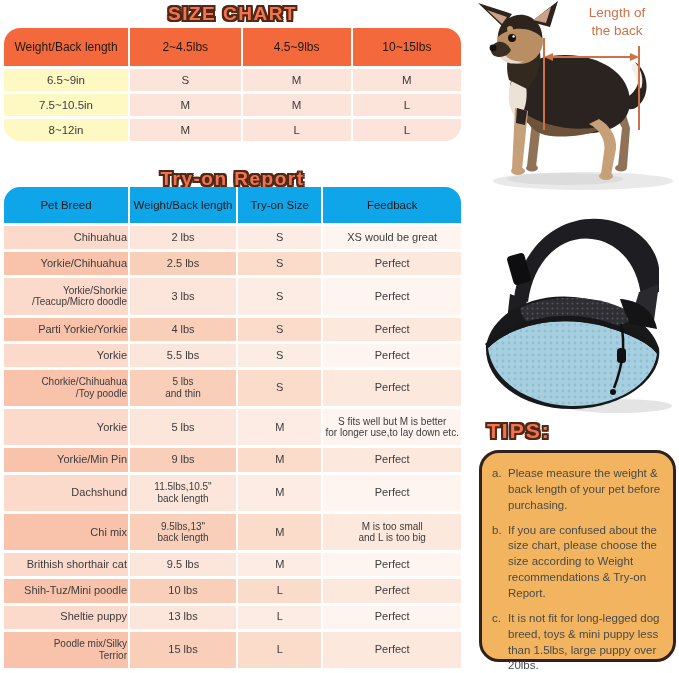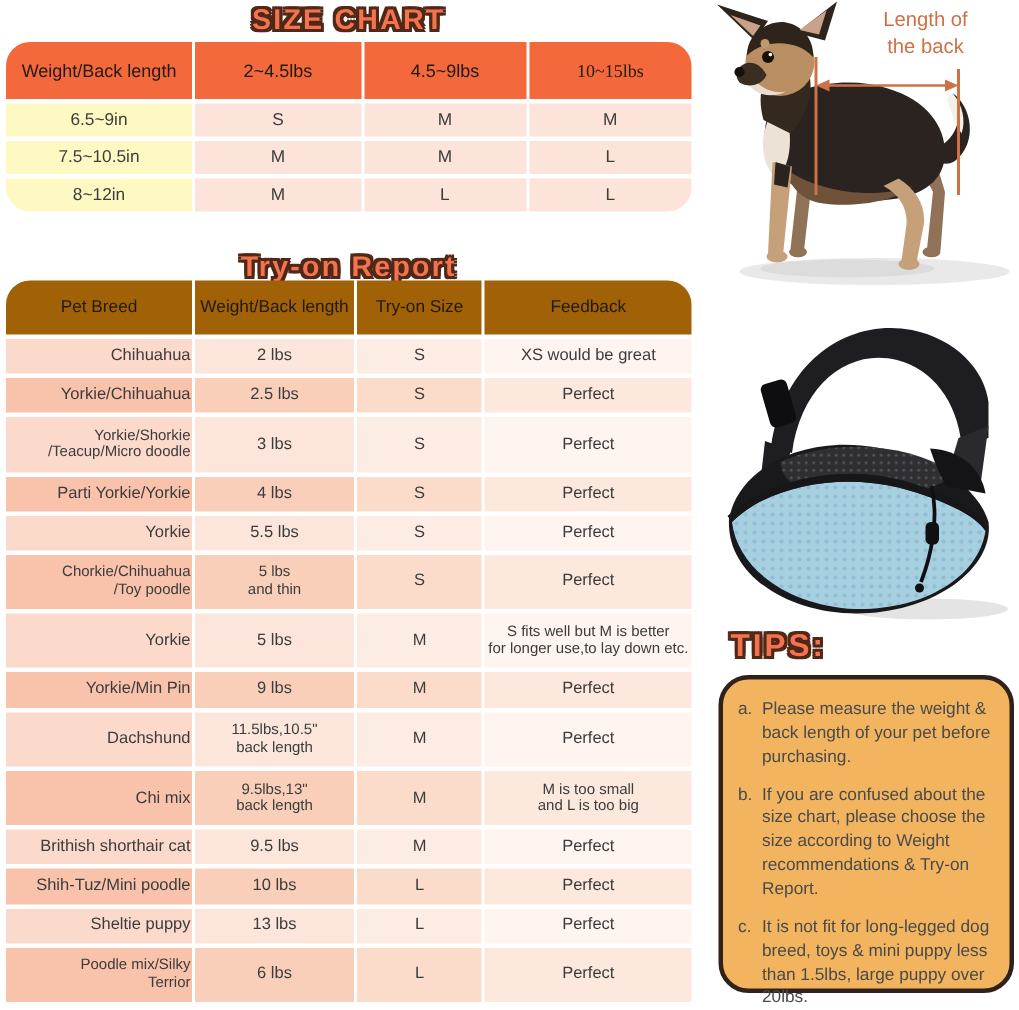--- a/index.html
+++ b/index.html
@@ -23,27 +23,27 @@
   table { border-collapse:separate; border-spacing:2px 3px; table-layout:fixed; }
   td, th { white-space:pre-line; overflow:hidden; }
 
   .size-wrap { position:absolute; left:2px; top:25px; width:461px; border-radius:18px; overflow:hidden; }
   .size-table { width:461px; }
   .size-table th { background:#f4693c; height:38px; font-size:12px; font-weight:normal; color:#201915; text-align:center; }
   .size-table td { height:22px; font-size:11.5px; color:#3c3c3c; text-align:center; }
   .size-table td.rowhead { background:#fef9c3; }
   .size-table td.val     { background:#fce4da; }
   .size-table thead th:first-child { border-top-left-radius:16px; }
-  .size-table thead th:last-child  { border-top-right-radius:16px;font-family:Liberation Serif, serif; }
+  .size-table thead th:last-child  { border-top-right-radius:16px; }
   .size-table tbody tr:last-child td:first-child { border-bottom-left-radius:16px;margin-top:23px; }
   .size-table tbody tr:last-child td:last-child  { border-bottom-right-radius:16px; }
 
   .tryon-wrap { position:absolute; left:2px; top:184px; width:461px; border-radius:18px 18px 0 0; overflow:hidden; }
   .tryon-table { width:461px; height:487px; }
-  .tryon-table th { background:#a16207; height:36px; font-size:11.5px; font-weight:normal; color:#201915; }
+  .tryon-table th { background:#0ea5e9; height:36px; font-size:11.5px; font-weight:normal; color:#201915; }
   .tryon-table td { font-size:11px; color:#3c3c3c; text-align:center; line-height:1.2; padding:2px 1px; }
   .tryon-table td:first-child { text-align:right; padding-left:9px; }
   .tryon-table td.sm { font-size:10px; line-height:1.15; }
   .tryon-table thead th:first-child { border-top-left-radius:16px; }
   .tryon-table thead th:last-child  { border-top-right-radius:16px; }
   
   .tryon-table tbody tr:nth-child(odd) td:nth-child(1){ background:#fbd9cb; }
   .tryon-table tbody tr:nth-child(odd) td:nth-child(2){ background:#fce5da; }
   .tryon-table tbody tr:nth-child(odd) td:nth-child(3){ background:#fdece3; }
   .tryon-table tbody tr:nth-child(odd) td:nth-child(4){ background:#fef4f0; }
@@ -212,21 +212,21 @@
         </tr>
         <tr>
           <td>Sheltie puppy</td>
           <td>13 lbs</td>
           <td>L</td>
           <td>Perfect</td>
         </tr>
         <tr>
           <td class="sm">Poodle mix/Silky
 Terrior</td>
-          <td>6 lbs</td>
+          <td>15 lbs</td>
           <td>L</td>
           <td>Perfect</td>
         </tr>
       </tbody>
     </table>
   </div>
 
   <div class="dog-figure">
     <svg width="214" height="195" viewBox="0 0 214 195">
       <ellipse cx="118" cy="181" rx="90" ry="9" fill="#e9e9e9"></ellipse>

